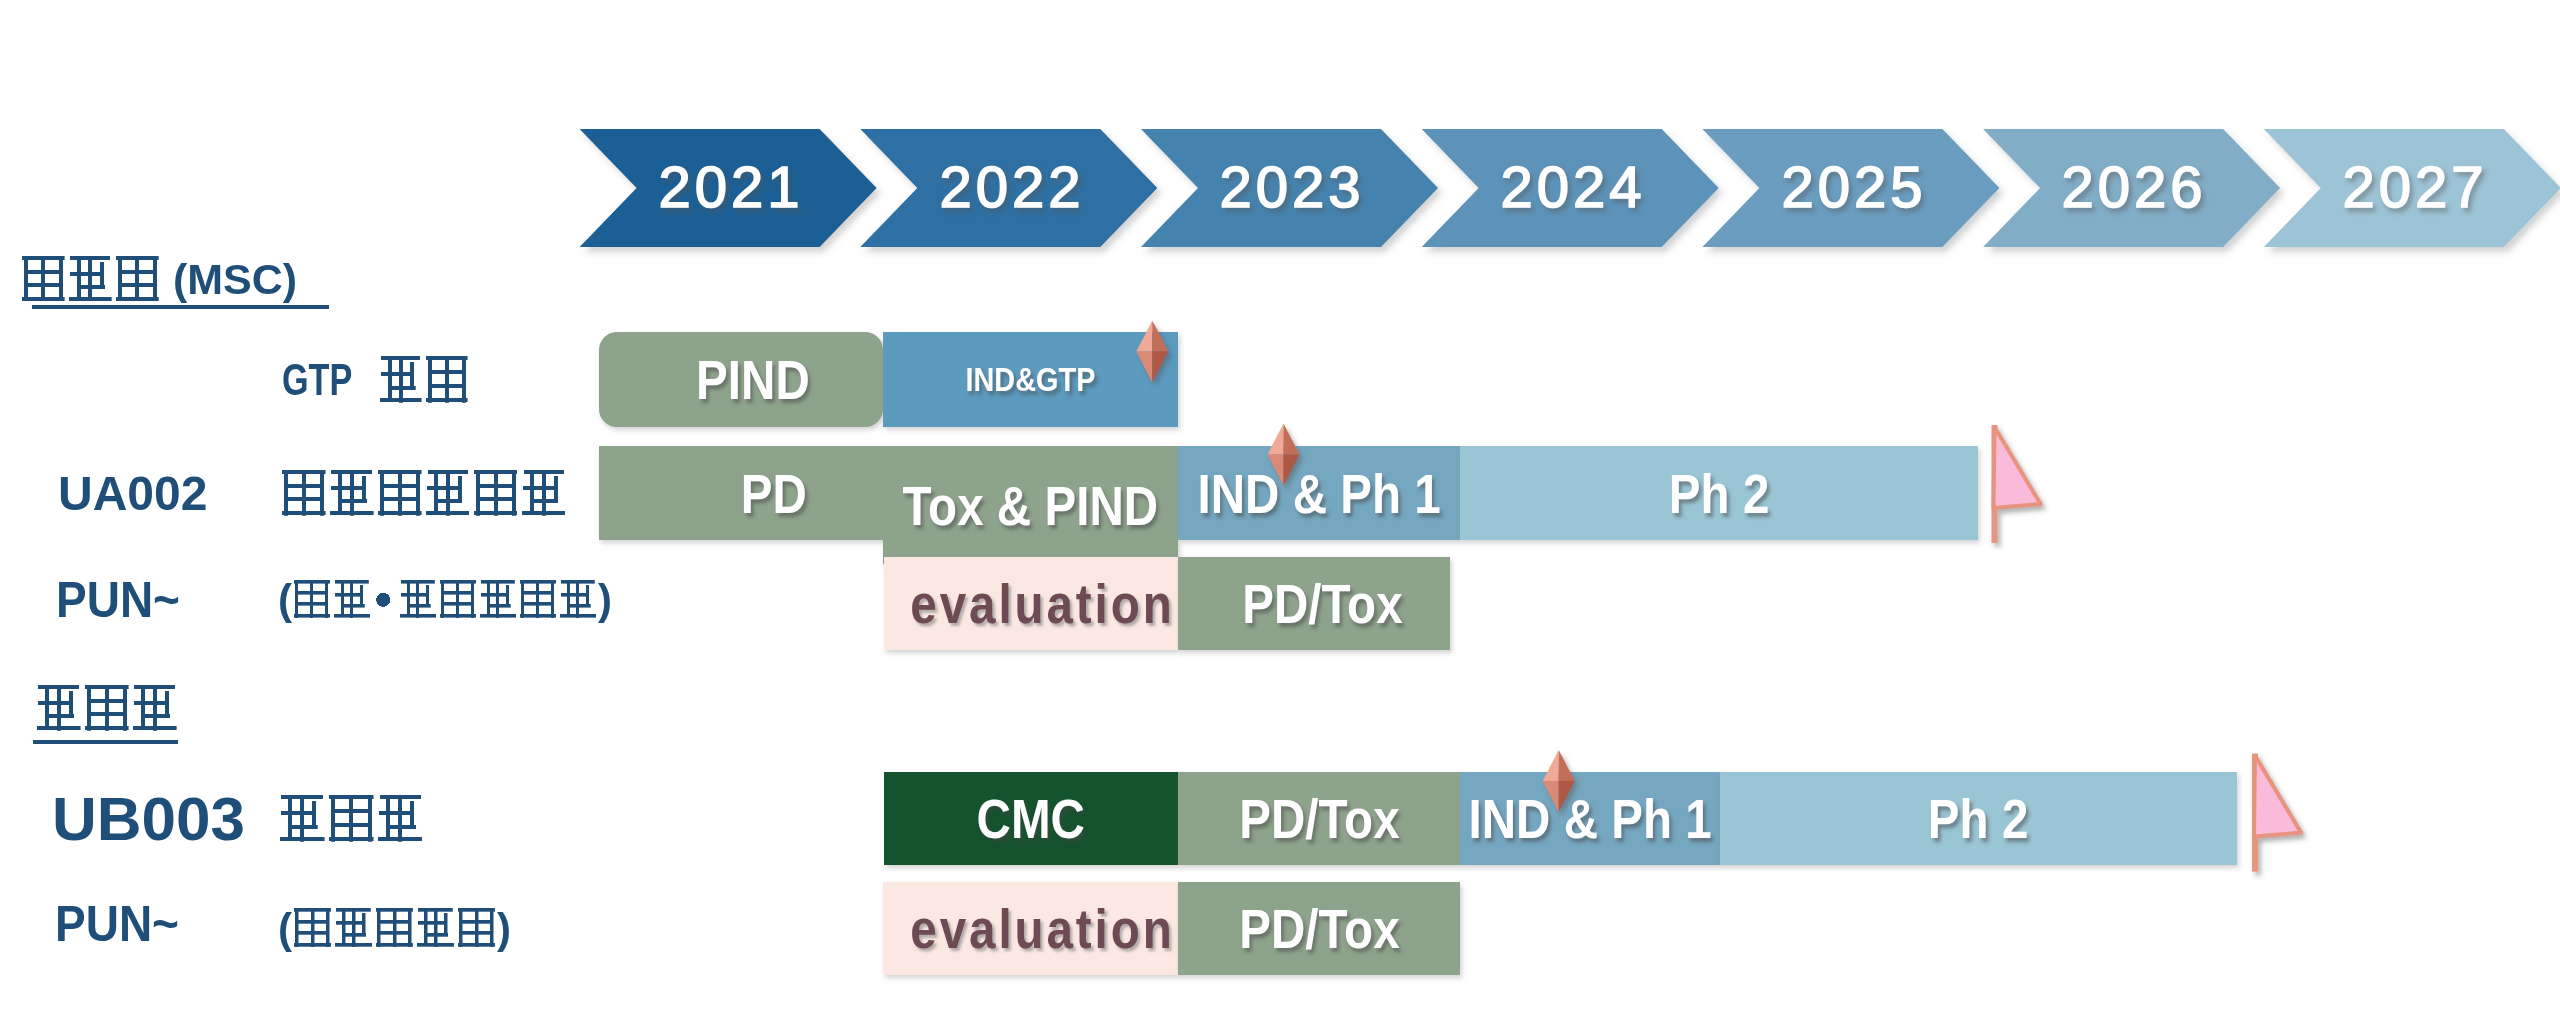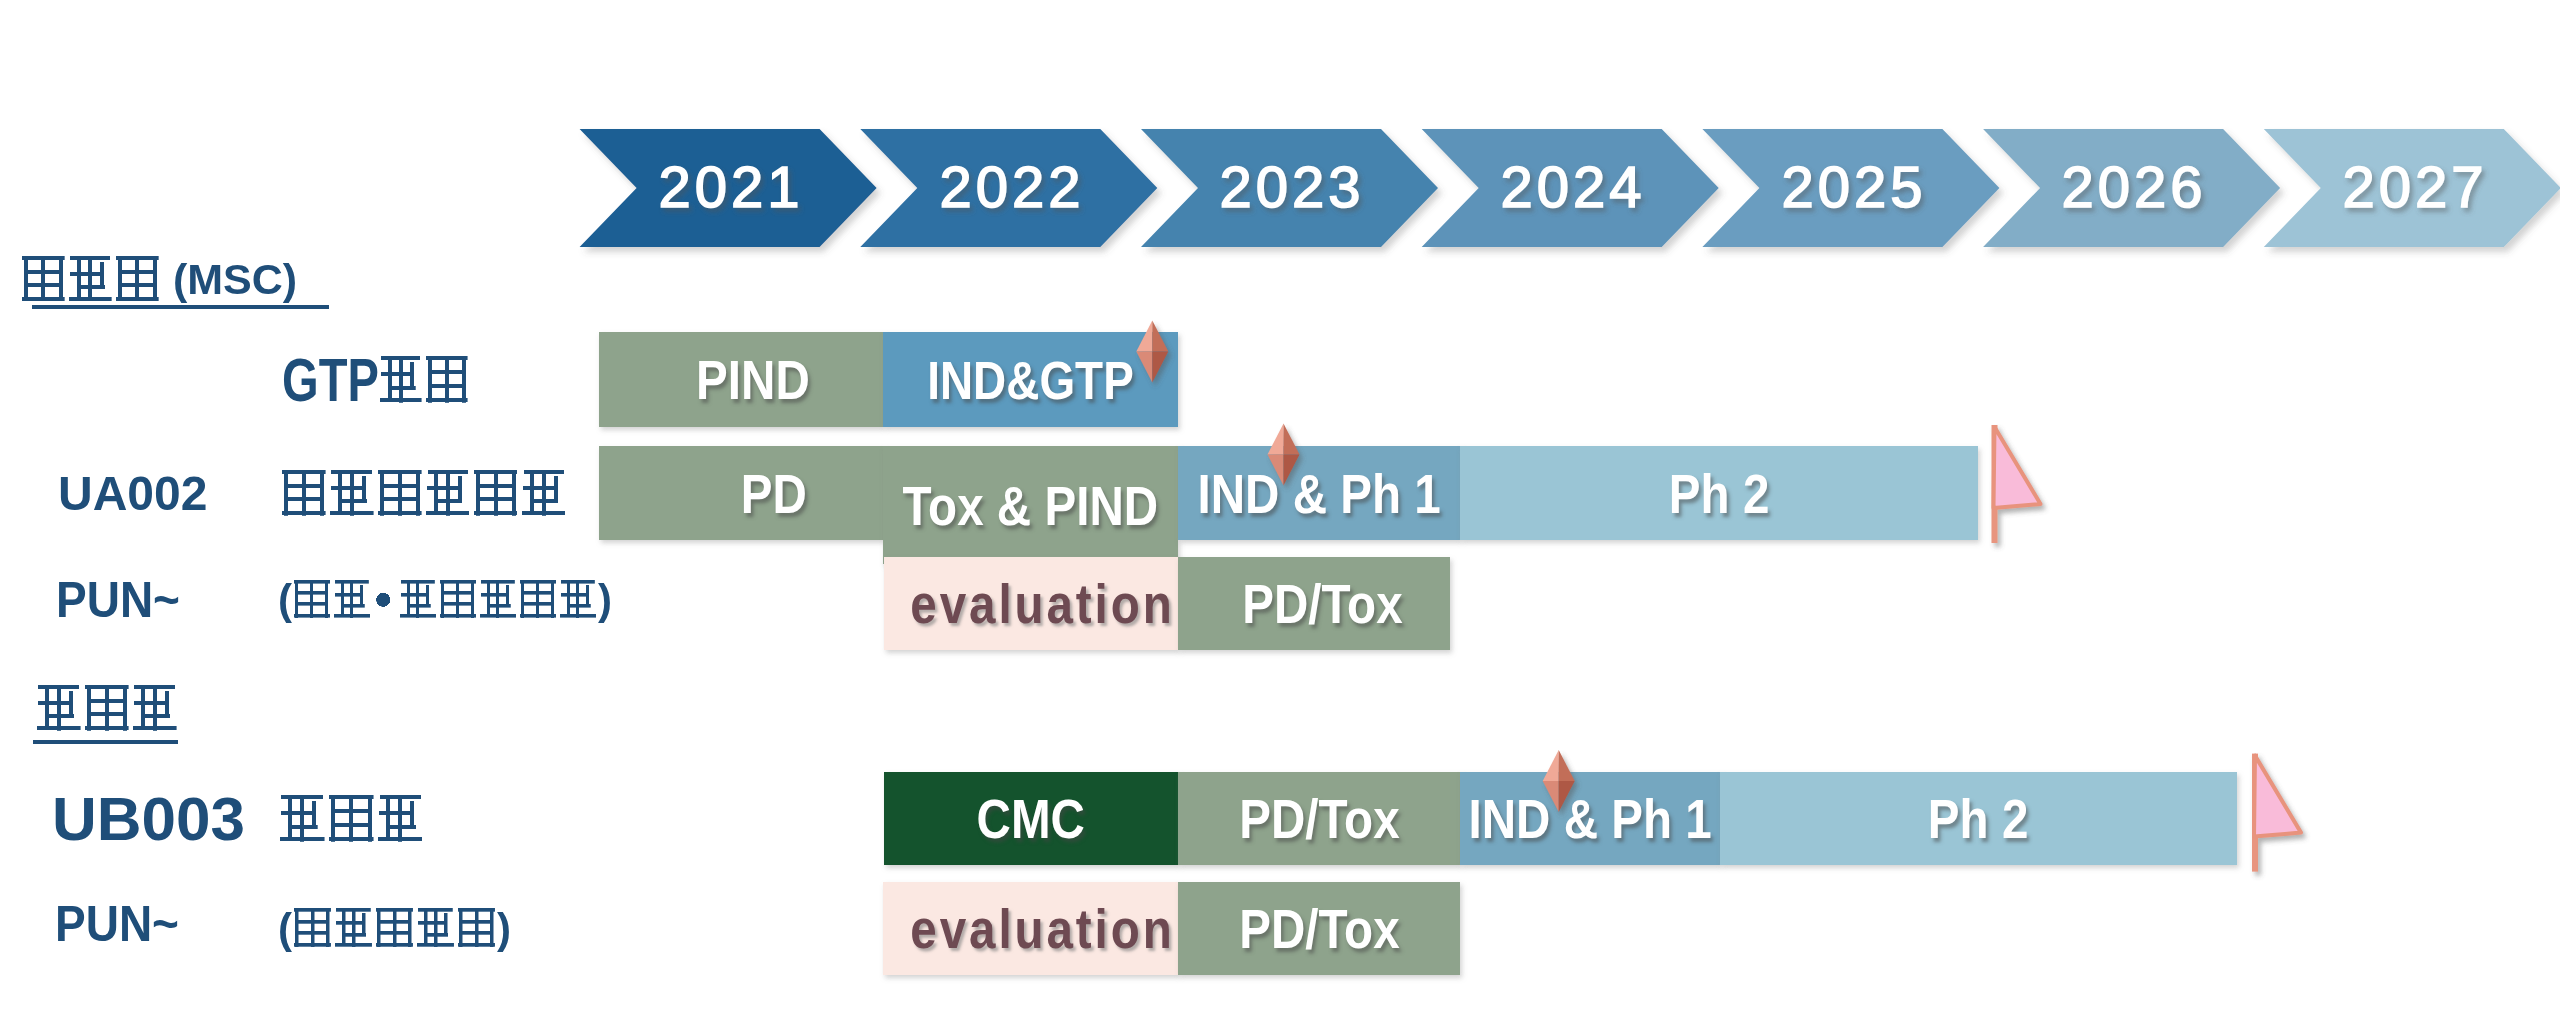--- a/index.html
+++ b/index.html
@@ -28,24 +28,24 @@
        linear-gradient(#1F4E79,#1F4E79) 20% 55%/9.5% 90% no-repeat,
        linear-gradient(#1F4E79,#1F4E79) 80% 26%/9.5% 52% no-repeat,
        linear-gradient(#1F4E79,#1F4E79) 55% 70%/66% 9.5% no-repeat,
        linear-gradient(#1F4E79,#1F4E79) 50% 50%/9.5% 100% no-repeat;}
   .k.dot{background:
        radial-gradient(circle 7px at 42% 52%, #1F4E79 0 99%, transparent 100%) no-repeat;}
 </style>
 </head>
 <body>
 
-<div class="bar" style="left:599px;top:332px;width:284px;height:95px;background:#8EA38C;padding-left:24px;box-sizing:border-box;">
+<div class="bar" style="left:599px;top:332px;width:284px;height:95px;background:#8EA38C;padding-left:24px;box-sizing:border-box;border-radius:18px;">
     <span>PIND</span>
   </div>
-<div class="bar" style="left:883px;top:332px;width:295px;height:95px;background:#5C9ABE;font-size:54px;">
+<div class="bar" style="left:883px;top:332px;width:295px;height:95px;background:#5C9ABE;font-size:34px;">
     <span>IND&amp;GTP</span>
   </div>
 
 <div class="bar" style="left:599px;top:446px;width:284px;height:94px;background:#8EA38C;padding-left:65px;box-sizing:border-box;">
     <span>PD</span>
   </div>
 <div class="bar" style="left:883px;top:446px;width:295px;height:118px;background:#8EA38C;justify-content:center;">
     <span>Tox &amp; PIND</span>
   </div>
 <div class="bar" style="left:1178px;top:446px;width:282px;height:94px;background:#75A7C0;">
@@ -80,21 +80,21 @@
   </div>
 <div class="bar" style="left:1178px;top:882px;width:282px;height:93px;background:#8EA38C;">
     <span>PD/Tox</span>
   </div>
 
 <div class="lbl" style="left:20px;top:250px;height:58px;font-size:43px;">
   <span style="font-size:47px;"><span class="k"></span><span class="k v2"></span><span class="k"></span></span>&nbsp;(MSC)
 </div>
 <div style="position:absolute;left:32px;top:305px;width:297px;height:4px;background:#1F4E79;"></div>
 
-<div class="lbl" style="left:282px;top:332px;height:95px;font-size:62px;">
+<div class="lbl" style="left:282px;top:332px;height:95px;font-size:45px;">
     <span style="display:inline-block;transform:scaleX(.76);transform-origin:0 50%;">GTP</span>
   </div>
 <div class="lbl" style="left:378px;top:332px;height:95px;font-size:49px;">
     <span class="k v2" style="width:.84em;"></span>
     <span class="k" style="width:.84em;"></span>
   </div>
 
 <div class="lbl" style="left:58px;top:446px;height:94px;font-size:48px;">UA002</div>
 <div class="lbl" style="left:280px;top:446px;height:94px;font-size:48px;">
     <span class="k"></span>

